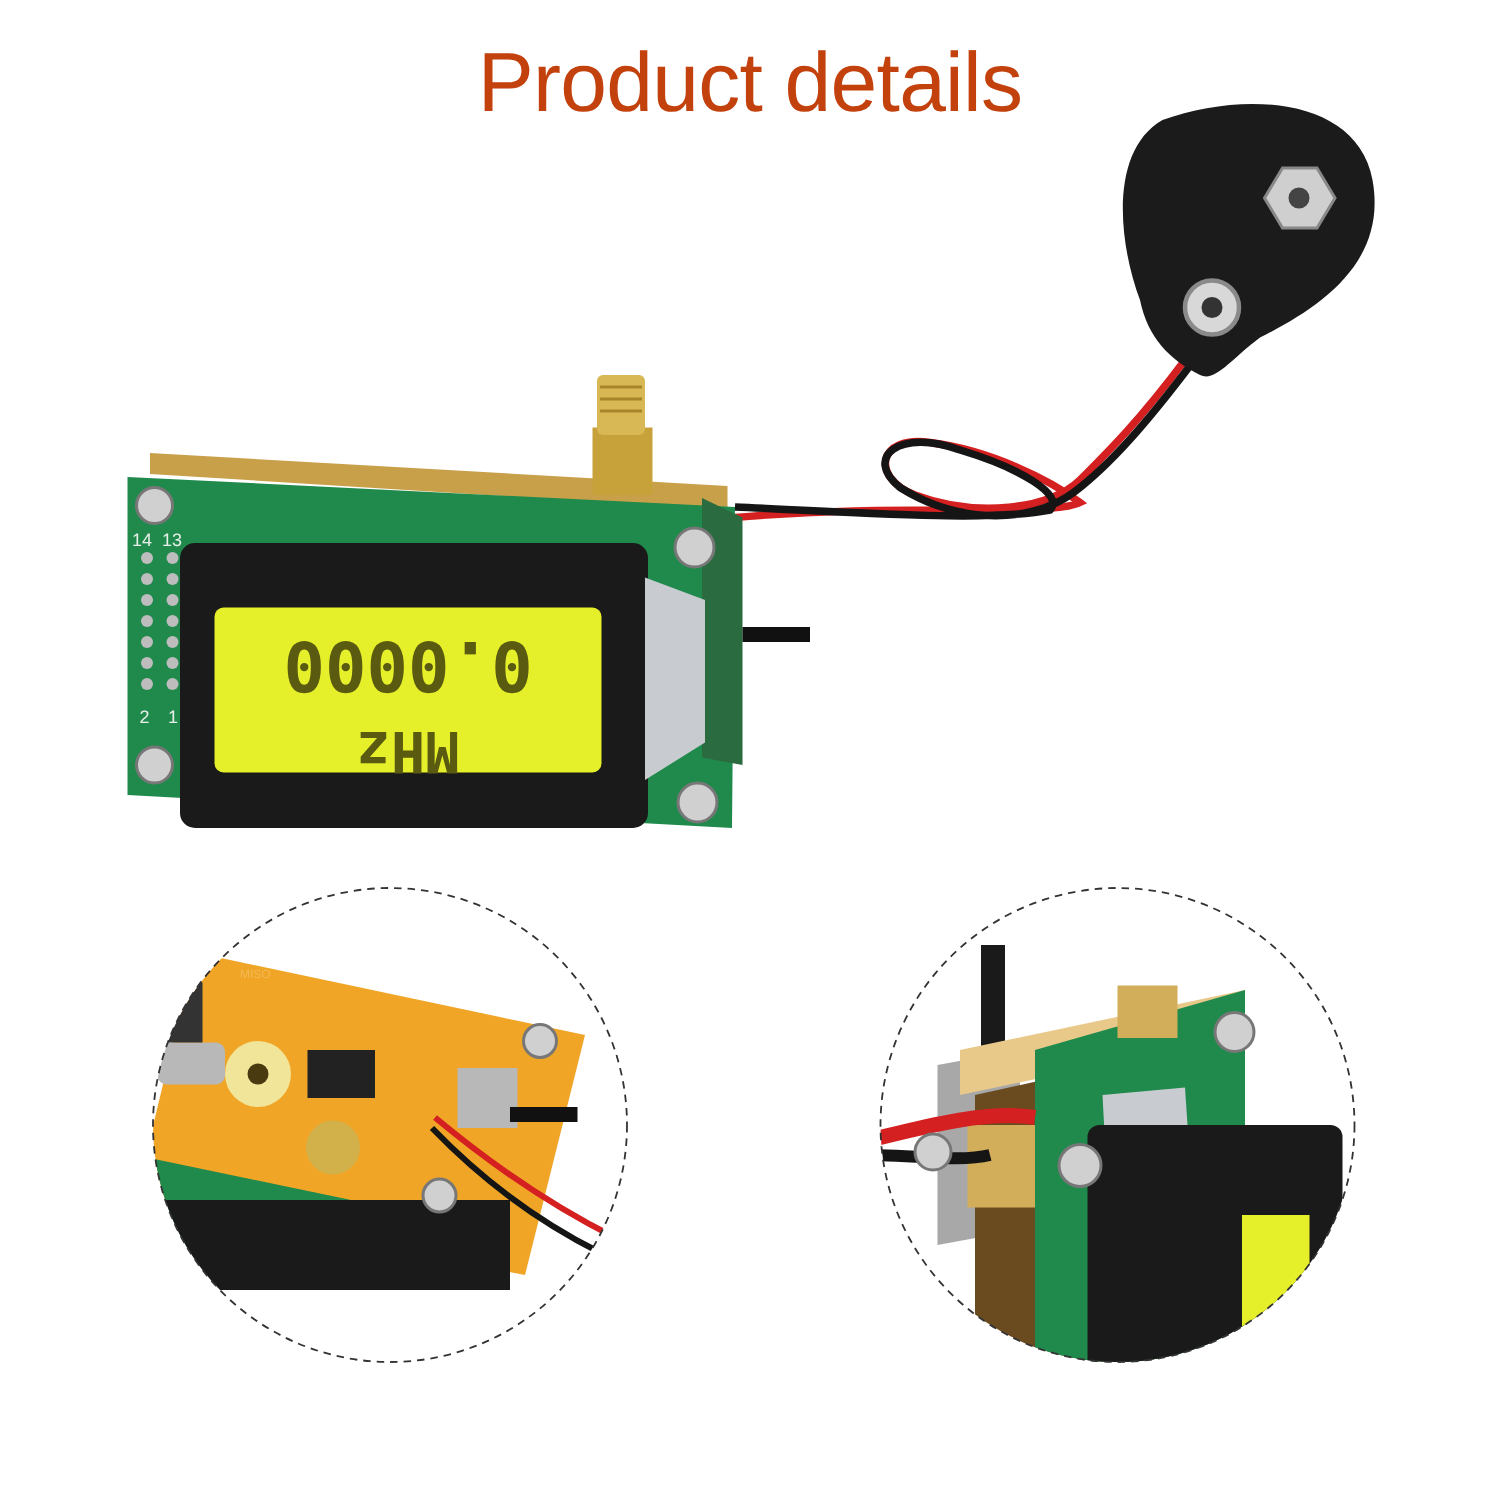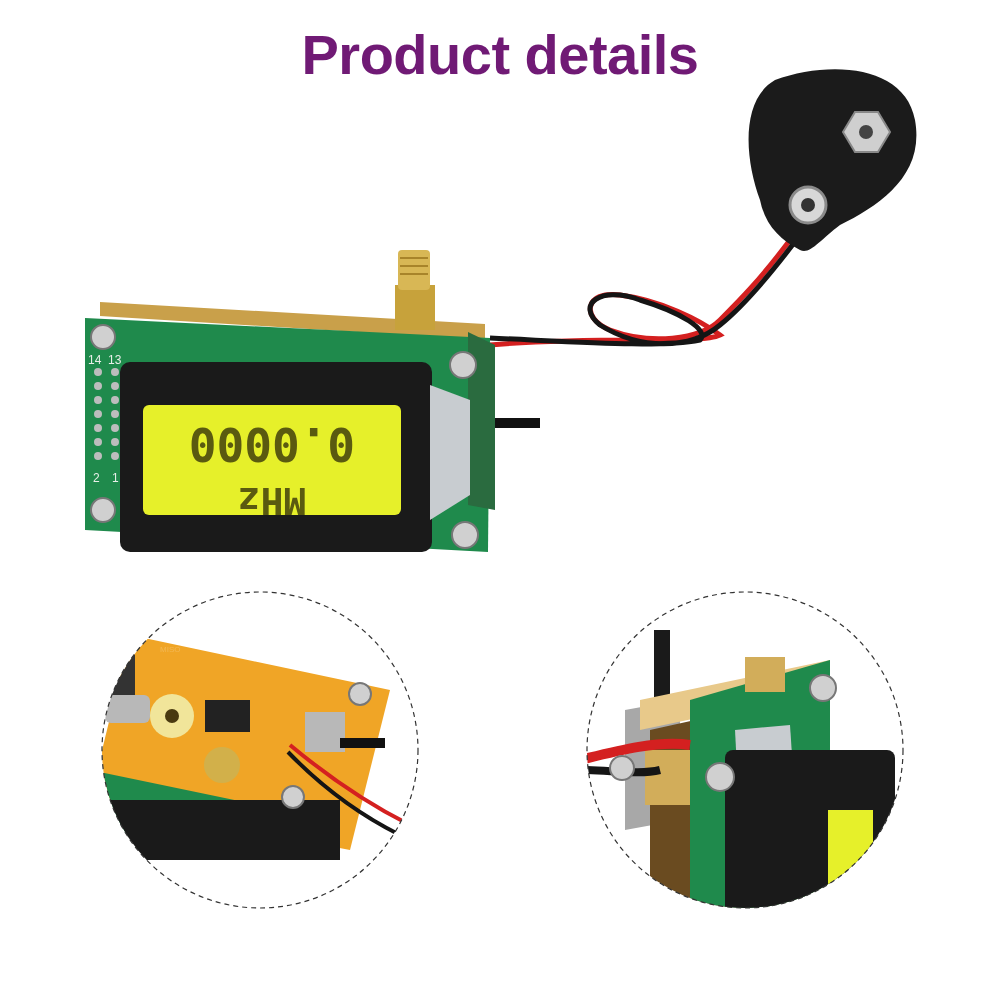--- a/index.html
+++ b/index.html
@@ -1,17 +1,17 @@
 <!DOCTYPE html>
 <html><head>
 <meta charset="utf-8">
 <style>
   html,body{margin:0;padding:0;background:#fff;}
   body{width:1000px;height:1000px;position:relative;overflow:hidden;font-family:"Liberation Sans",sans-serif;}
-  .title{position:absolute;left:0;top:22px;width:1000px;text-align:center;font-size:56px;font-weight:bold;color:#701a75;letter-spacing:-0.5px;}
+  .title{position:absolute;left:0;top:22px;width:1000px;text-align:center;font-size:56px;font-weight:normal;color:#c2410c;letter-spacing:-0.5px;}
   svg{position:absolute;left:0;top:0;}
   .lcd-text{font-family:"DejaVu Sans Mono",monospace;font-weight:bold;fill:#5a5a10;}
   .silk{font-family:"Liberation Sans",sans-serif;fill:#e8efe8;}
 </style>
 </head>
 <body>
 
 <div class="title">Product details</div>
 
 <svg width="1000" height="1000" viewBox="0 0 1000 1000">

